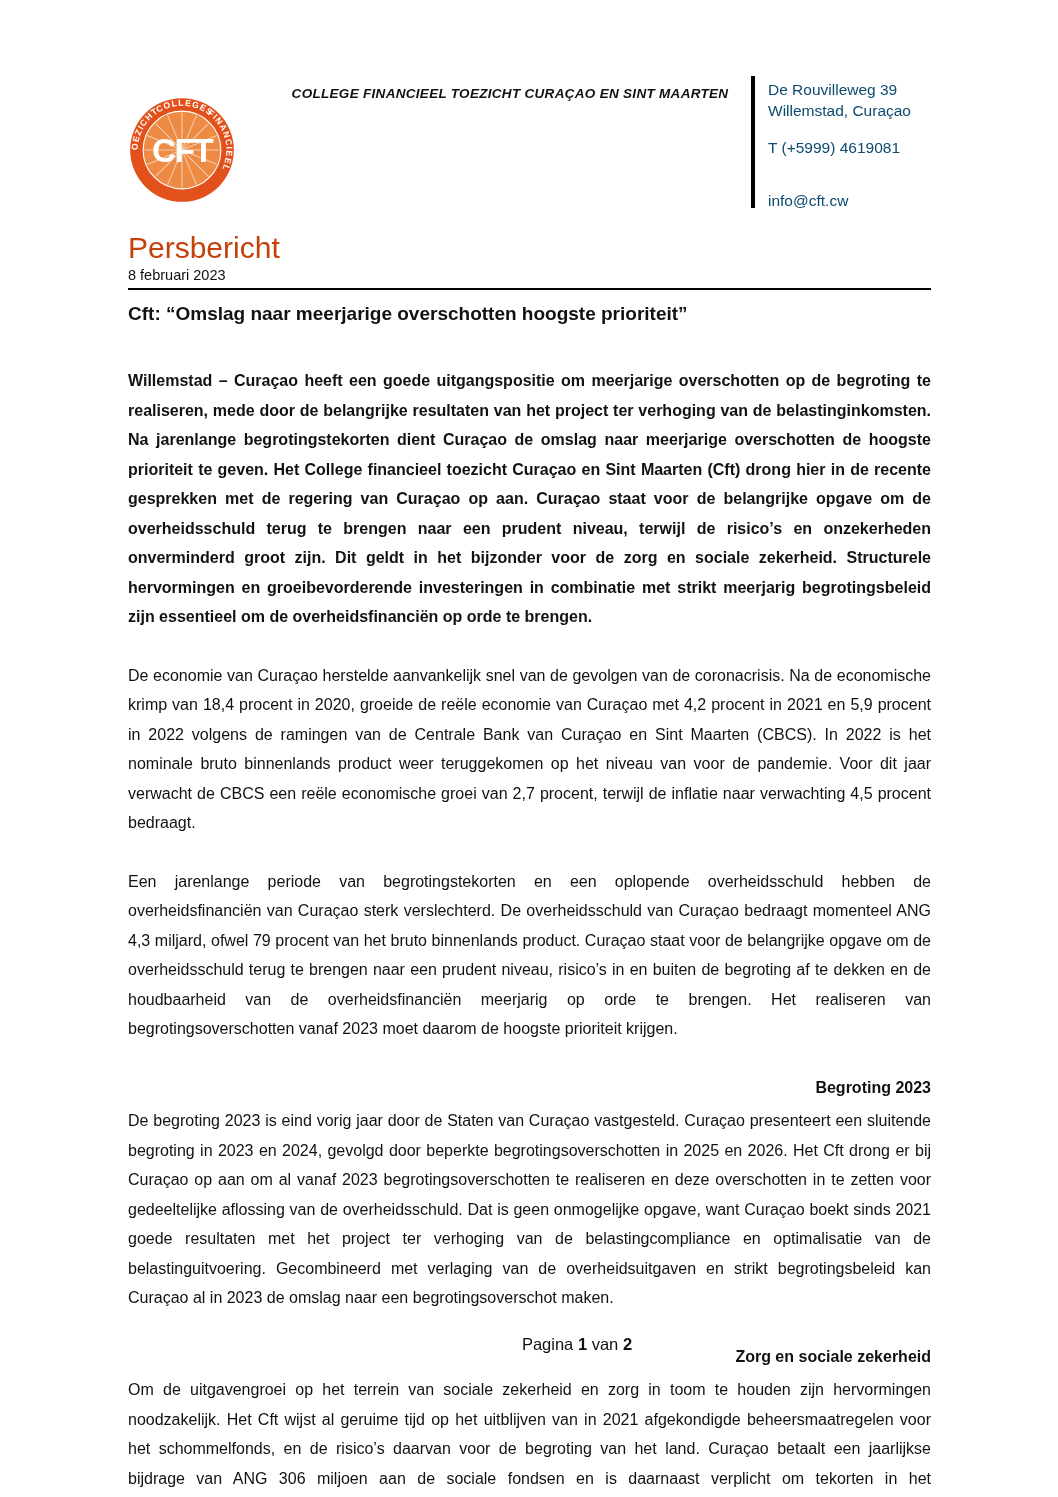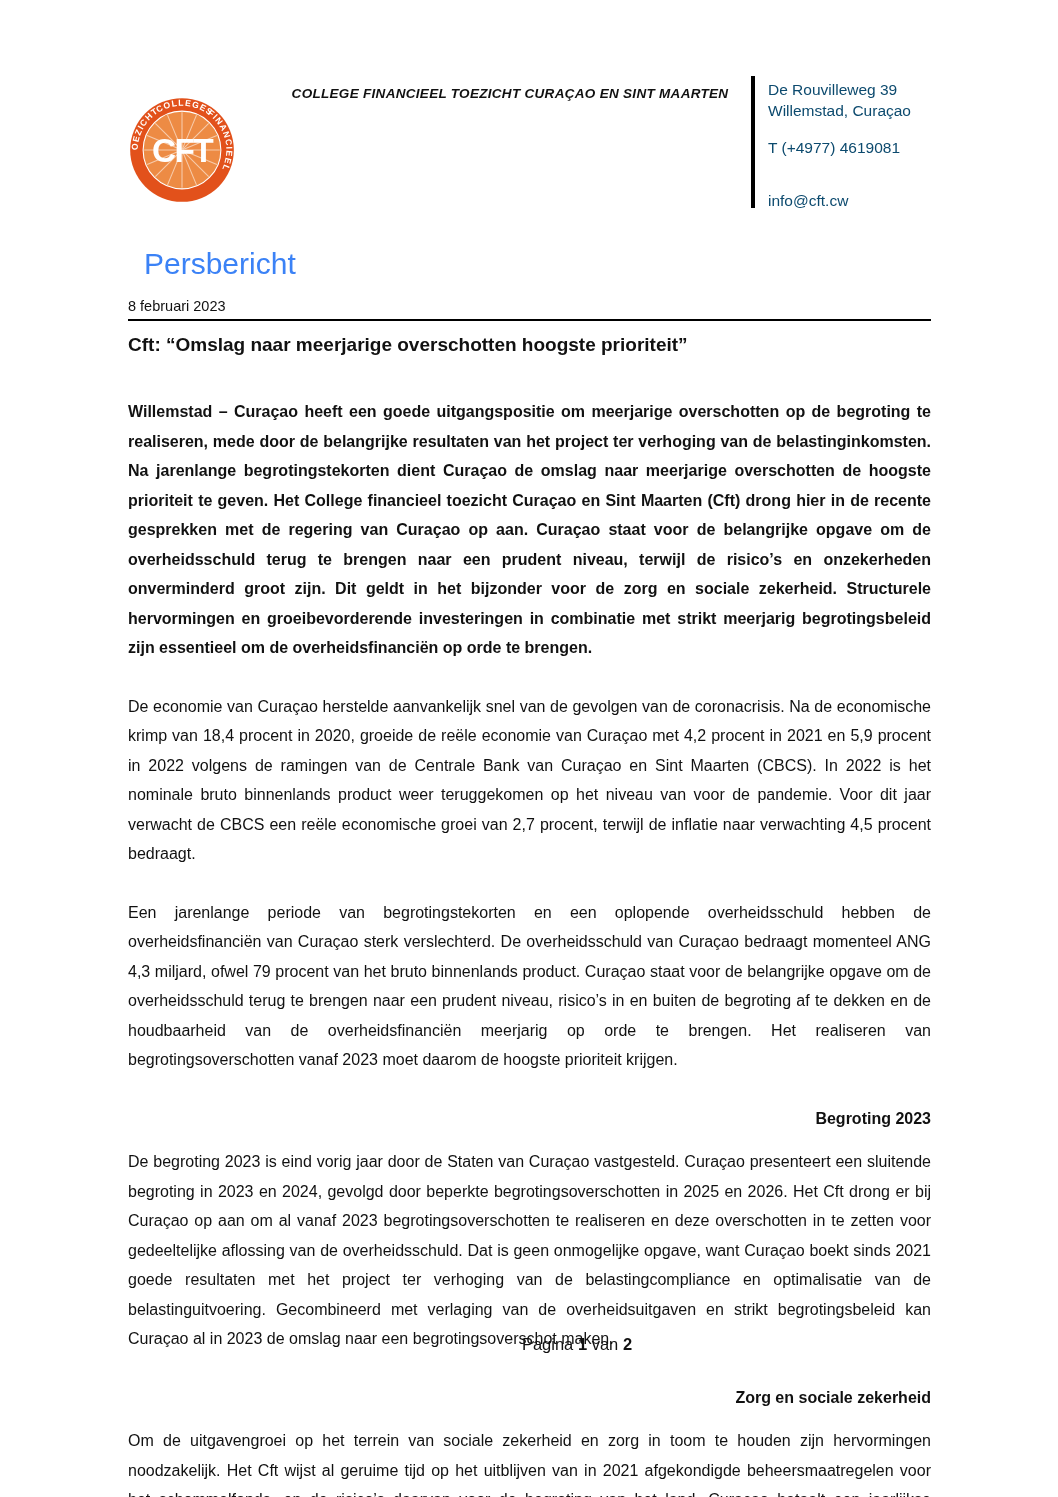--- a/index.html
+++ b/index.html
@@ -27,33 +27,33 @@
     position:absolute; left:768px; top:79px;
     font-size:15.5px; line-height:21px; color:#0c4a6e;
   }
   .address .gap-s { height:16px; }
   .address .gap-l { height:32px; }
 
   
   .content {
     position:absolute; left:128px; top:231px; width:803px;
   }
-  .doc-kind { font-size:30px; font-weight:400; line-height:34px; margin:16px; color:#3b82f6; }
+  .doc-kind { font-size:30px; font-weight:400; line-height:34px; margin:0; color:#c2410c; }
   .doc-date { font-size:14.5px; line-height:19px; margin:1px 0 3px 0; }
   .rule { border:none; border-top:2.5px solid #000; margin:0 0 12px 0; }
   .headline { font-size:19px; font-weight:bold; margin:0 0 40px 0; line-height:24px; }
 
   .content p, .content h3 { font-size:16px; line-height:29.5px; }
   .content p {
     margin:0 0 29px 0;
     text-align:justify;
   }
   p.lead { font-weight:bold; }
   .content h3 { margin:0; font-weight:bold;text-align:right; }
-  .section p { margin-top:14px; }
+  .section p { margin-top:4px; }
 
   
   .page-footer {
     position:absolute; left:0; top:1335px; width:100%;
     text-align:center; font-size:16.5px;padding-left:48px;
   }
 </style>
 </head>
 <body>
 
@@ -88,21 +88,21 @@
   </svg>
 
   <div class="org-name">COLLEGE FINANCIEEL TOEZICHT CURAÇAO EN SINT MAARTEN</div>
 
   <div class="head-divider"></div>
 
   <div class="address">
     <div>De Rouvilleweg 39</div>
     <div>Willemstad, Curaçao</div>
     <div class="gap-s"></div>
-    <div>T (+4977) 4619081</div>
+    <div>T (+5999) 4619081</div>
     <div class="gap-l"></div>
     <div>info@cft.cw</div>
   </div>
 
   <div class="content">
     <h1 class="doc-kind">Persbericht</h1>
     <div class="doc-date">8 februari 2023</div>
     <hr class="rule">
     <h2 class="headline">Cft: “Omslag naar meerjarige overschotten hoogste prioriteit”</h2>
 

